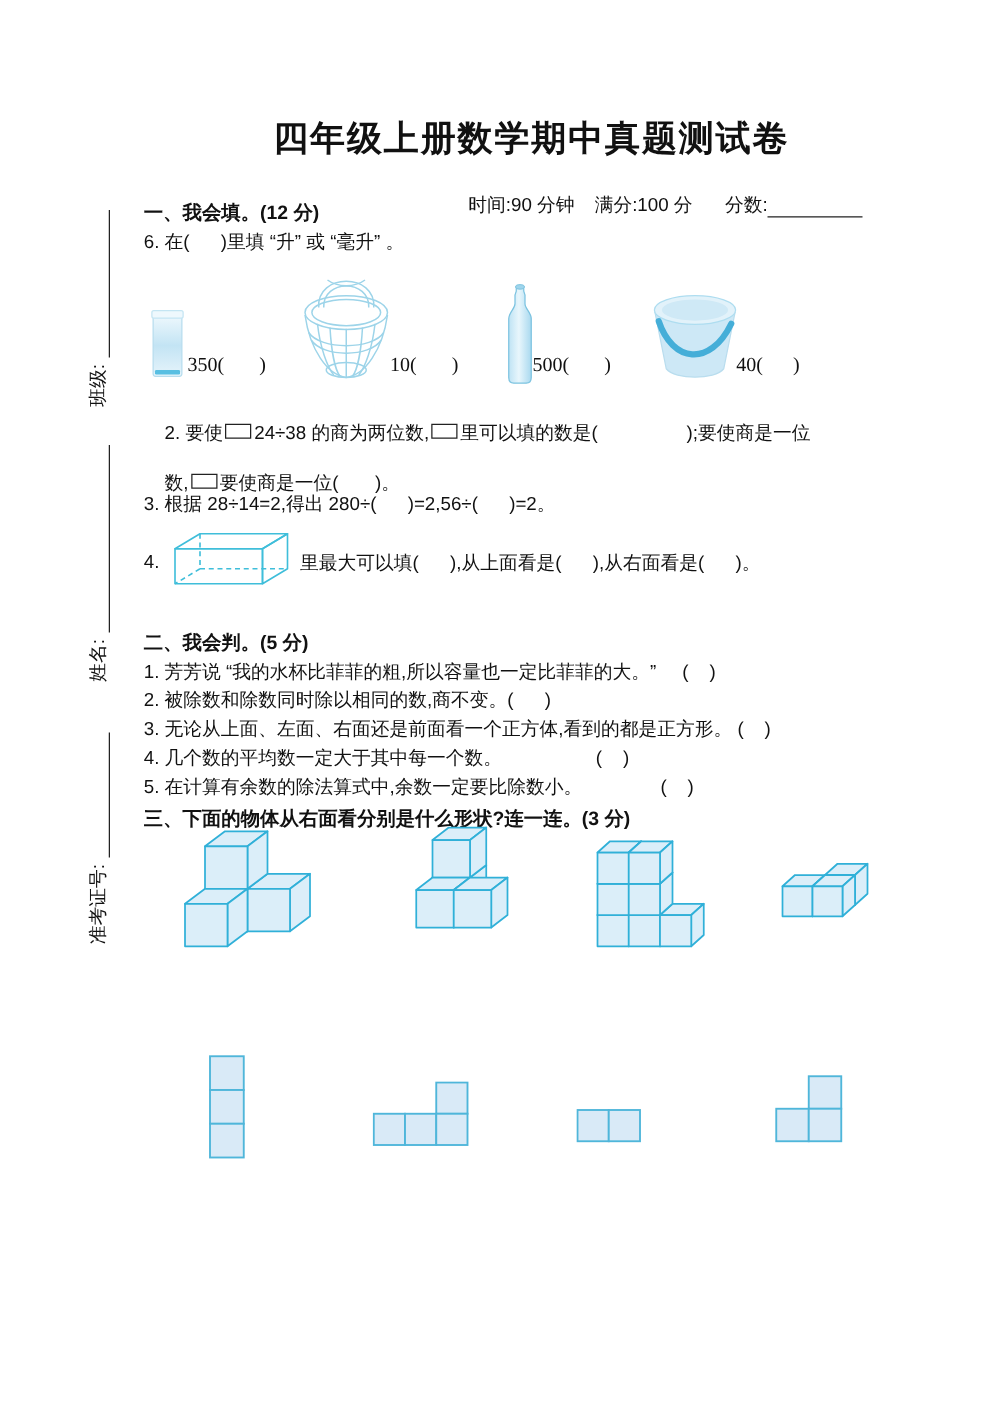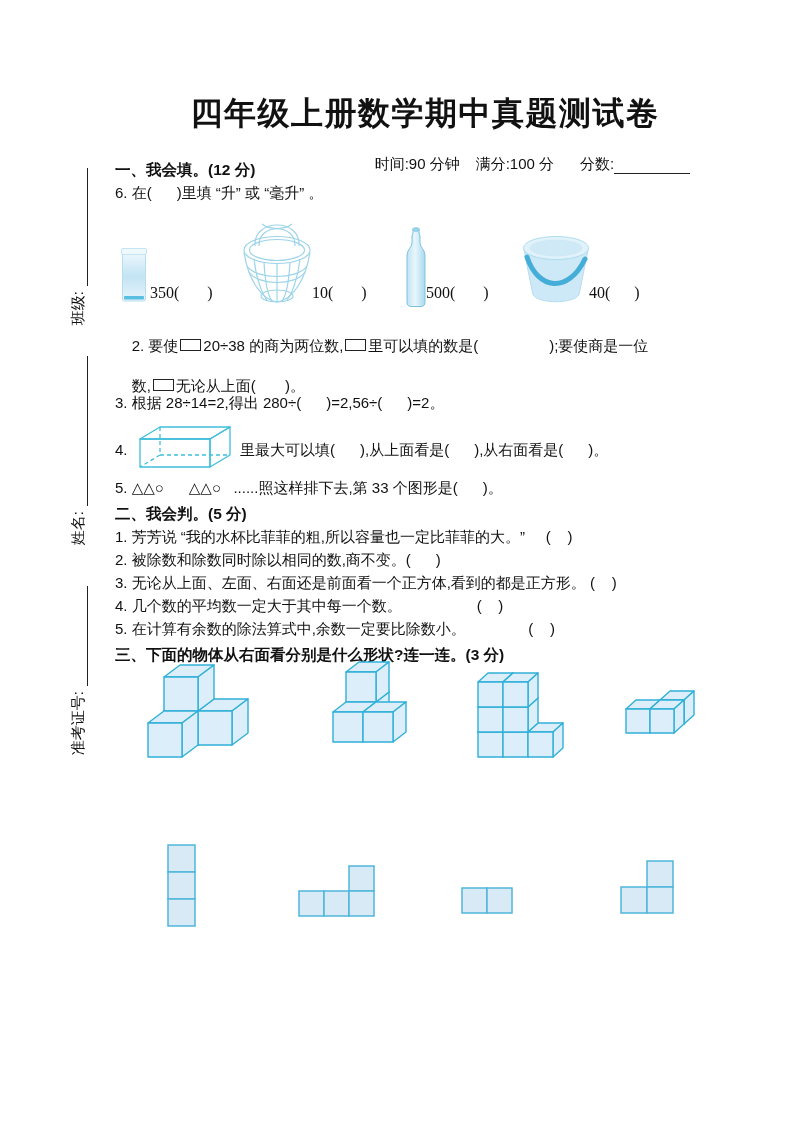--- a/index.html
+++ b/index.html
@@ -1,20 +1,20 @@
 <!DOCTYPE html>
 <html><head>
 <meta charset="utf-8">
 <style>
   html,body{margin:0;padding:0;background:#fff;}
   .page{position:relative;width:793px;height:1122px;background:#fff;overflow:hidden;
         font-family:"Liberation Sans","DejaVu Sans",sans-serif;color:#111;}
   .title{position:absolute;top:92px;left:145px;width:560px;text-align:center;
          font-family:"Liberation Serif","DejaVu Serif",serif;font-weight:600;
-         font-size:32px;letter-spacing:1.5px;}
+         font-size:28px;letter-spacing:1.5px;}
   .info{position:absolute;top:138px;left:358px;font-size:15px;white-space:pre;text-align:center;}
   .info .gap1{margin-right:16px;}
   .info .gap2{margin-right:26px;}
   .blank{display:inline-block;height:15px;border-bottom:1.2px solid #222;vertical-align:bottom;}
   .heading{position:absolute;left:115px;font-size:15.5px;font-weight:700;white-space:pre;text-align:center;}
   .q{position:absolute;left:115px;font-size:15px;white-space:pre;}
   .clabel{position:absolute;font-size:16px;font-family:"Liberation Serif","DejaVu Serif",serif;white-space:pre;}
   .dbox{display:inline-block;width:19px;height:10px;border:1.2px solid #222;margin:0 2px;vertical-align:baseline;}
   .side-block{position:absolute;transform-origin:0 0;transform:rotate(-90deg);
               font-size:15px;white-space:pre;height:22px;}
@@ -95,39 +95,38 @@
 
   <svg style="left:516px;top:230px" width="80" height="78" viewBox="0 0 80 78">
     <path d="M8,20 L17,65 C24,74 56,74 63,65 L72,20 Z" fill="#cde8f6" stroke="#b9ddee" stroke-width="1"></path>
     <ellipse cx="40" cy="18" rx="32.5" ry="11.5" fill="#e2f2fa" stroke="#aeddf0" stroke-width="1"></ellipse>
     <ellipse cx="40" cy="18" rx="26.5" ry="8.5" fill="#cfe9f6"></ellipse>
     <path d="M11,27 C22,60 52,64 69,29" fill="none" stroke="#45aed8" stroke-width="5" stroke-linecap="round"></path>
   </svg>
   <span class="clabel" style="left:589px;top:284px">40(      )</span>
 
   <div class="q" style="top:320px">
-    <span>2. 要使</span><span class="dbox"></span><span>20÷38 的商为两位数,</span><span class="dbox"></span><span>里可以填的数是(                 );要使商是一位</span>
+    <span>2. 要使</span><span class="dbox"></span><span>24÷38 的商为两位数,</span><span class="dbox"></span><span>里可以填的数是(                 );要使商是一位</span>
   </div>
   <div class="q" style="top:360px">
-    <span>数,</span><span class="dbox"></span><span>无论从上面(       )。</span>
+    <span>数,</span><span class="dbox"></span><span>要使商是一位(       )。</span>
   </div>
   <div class="q" style="top:394px">3. 根据 28÷14=2,得出 280÷(      )=2,56÷(      )=2。</div>
 
   <svg style="left:136px;top:422px" width="102" height="52" viewBox="0 0 102 52">
     <g fill="none" stroke="#3fbeda" stroke-width="1.3" stroke-linejoin="round">
       <path d="M24,5 L24,33 M24,33 L4,45 M24,33 L94,33" stroke-dasharray="4,3"></path>
       <polygon points="4,17 74,17 74,45 4,45"></polygon>
       <polygon points="4,17 24,5 94,5 74,17"></polygon>
       <polygon points="74,17 94,5 94,33 74,45"></polygon>
     </g>
   </svg>
   <span class="q" style="left:115px;top:441px">4.</span>
   <span class="q" style="left:240px;top:441px">里最大可以填(      ),从上面看是(      ),从右面看是(      )。</span>
 
-  <div class="q" style="top:479px">5. △△○      △△○   ......照这样排下去,第 33 个图形是(      )。</div>
 
   <div class="heading" style="top:504px">二、我会判。(5 分)</div>
   <div class="q" style="top:528px">1. 芳芳说 “我的水杯比菲菲的粗,所以容量也一定比菲菲的大。”     (    )</div>
   <div class="q" style="top:551px">2. 被除数和除数同时除以相同的数,商不变。(      )</div>
   <div class="q" style="top:574px">3. 无论从上面、左面、右面还是前面看一个正方体,看到的都是正方形。 (    )</div>
   <div class="q" style="top:597px">4. 几个数的平均数一定大于其中每一个数。                  (    )</div>
   <div class="q" style="top:620px">5. 在计算有余数的除法算式中,余数一定要比除数小。               (    )</div>
 
   <div class="heading" style="top:645px">三、下面的物体从右面看分别是什么形状?连一连。(3 分)</div>
 

